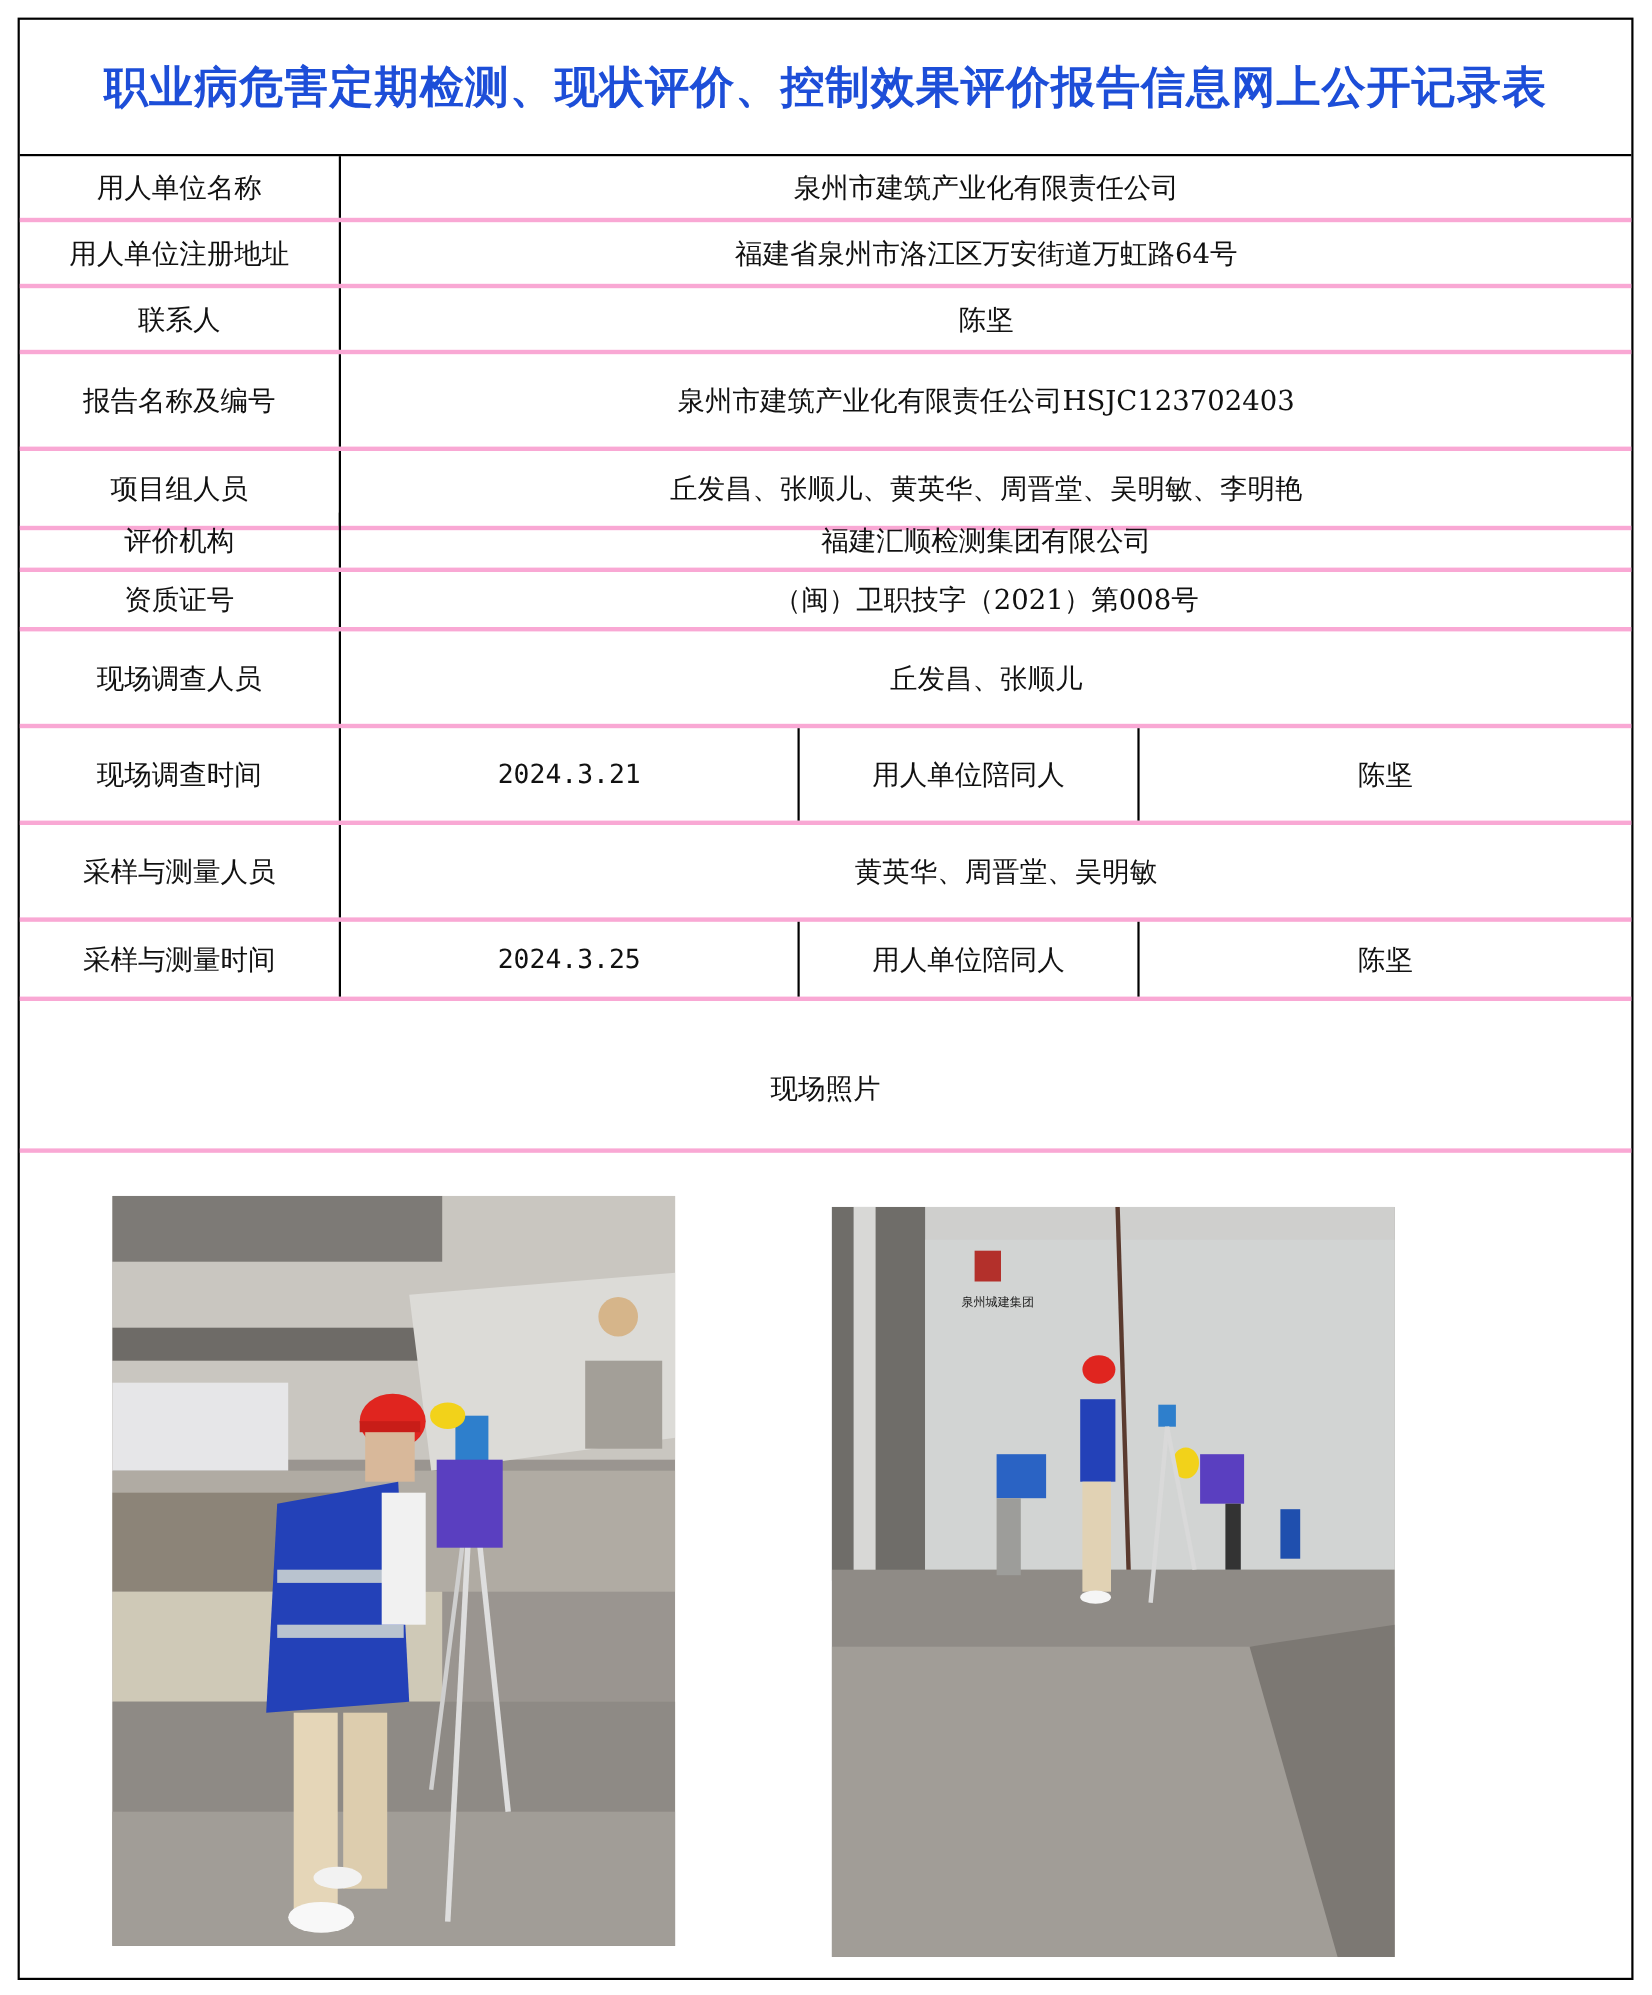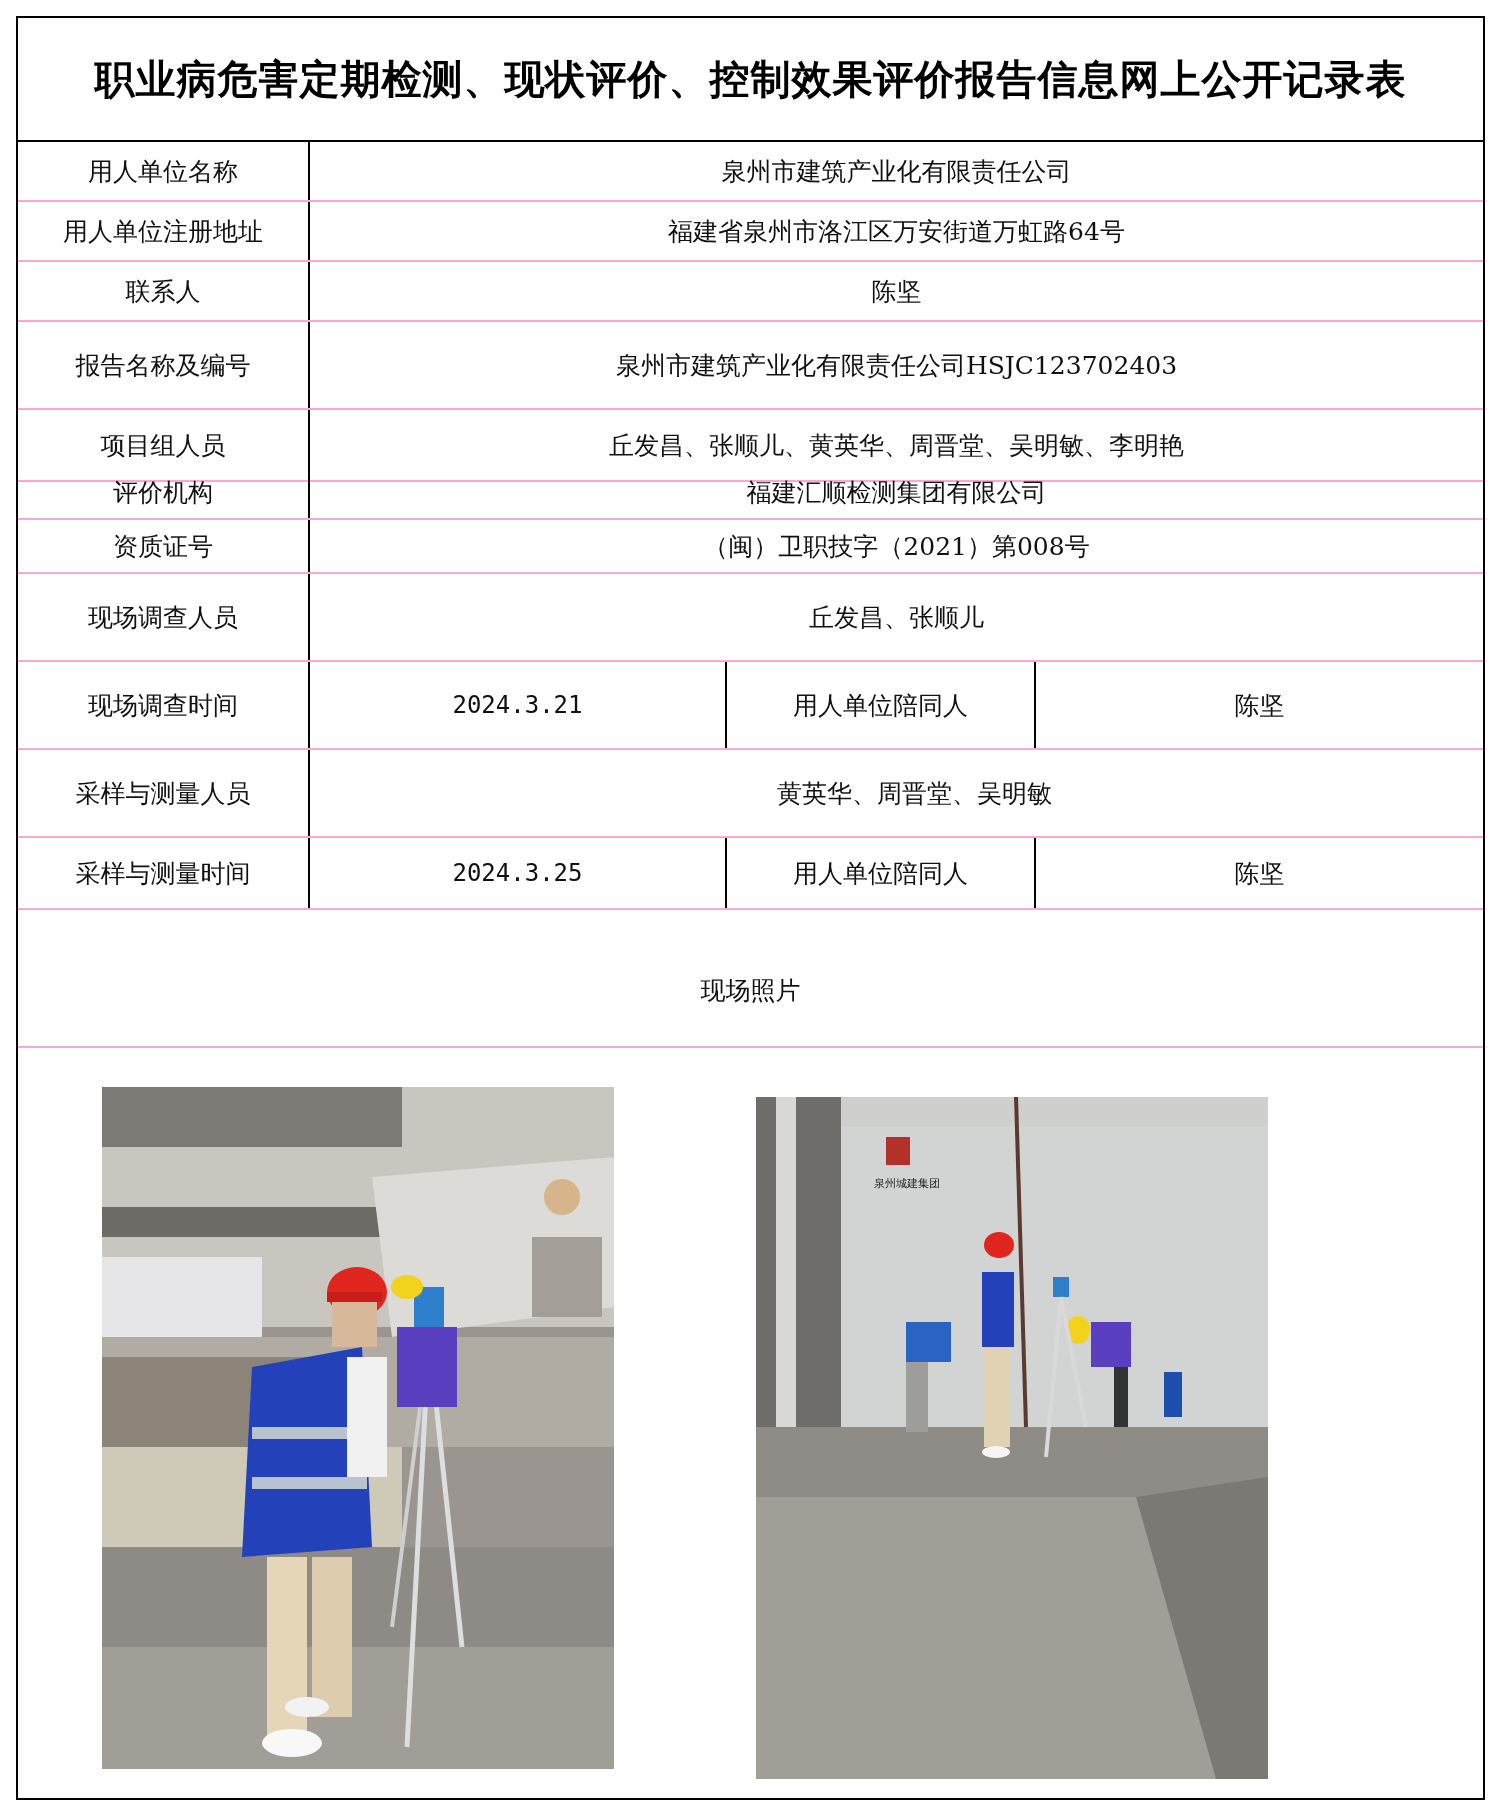--- a/index.html
+++ b/index.html
@@ -4,22 +4,22 @@
 <style>
   html, body { margin:0; padding:0; background:#ffffff; }
   body { width:1502px; height:1814px; position:relative; overflow:hidden;
          font-family:"DejaVu Serif","Liberation Serif",serif; color:#111; }
   .sheet { position:absolute; left:16px; top:16px; width:1469px; height:1784px;
            border:2px solid #000; box-sizing:border-box; }
   .title { position:absolute; left:0; top:0; width:100%; height:124px;
            border-bottom:2px solid #000; box-sizing:border-box;
            display:flex; align-items:center; justify-content:center;
            font-family:"DejaVu Sans","Liberation Sans",sans-serif; font-weight:bold;
-           font-size:40px; letter-spacing:1px; color:#000000; }
-  .row { position:absolute; left:0; width:100%; border-bottom:2px solid #f9a8d4;
+           font-size:40px; letter-spacing:1px; color:#1d4ed8; }
+  .row { position:absolute; left:0; width:100%; border-bottom:4px solid #f9a8d4;
          box-sizing:border-box; display:flex; }
   .cell { display:flex; align-items:center; justify-content:center;
           box-sizing:border-box; font-size:25px; height:100%; text-align:center; }
   .c-label { width:292px; border-right:2px solid #000; }
   .c-val { flex:1; }
   .c-date { width:417px; border-right:2px solid #000; }
   .c-acc { width:309px; border-right:2px solid #000; }
   .c-accval { flex:1; }
   .num { font-family:"DejaVu Sans Mono","Liberation Mono",monospace; font-size:24px; }
   .photos { position:absolute; left:0; top:1030px; width:100%; height:752px; }

